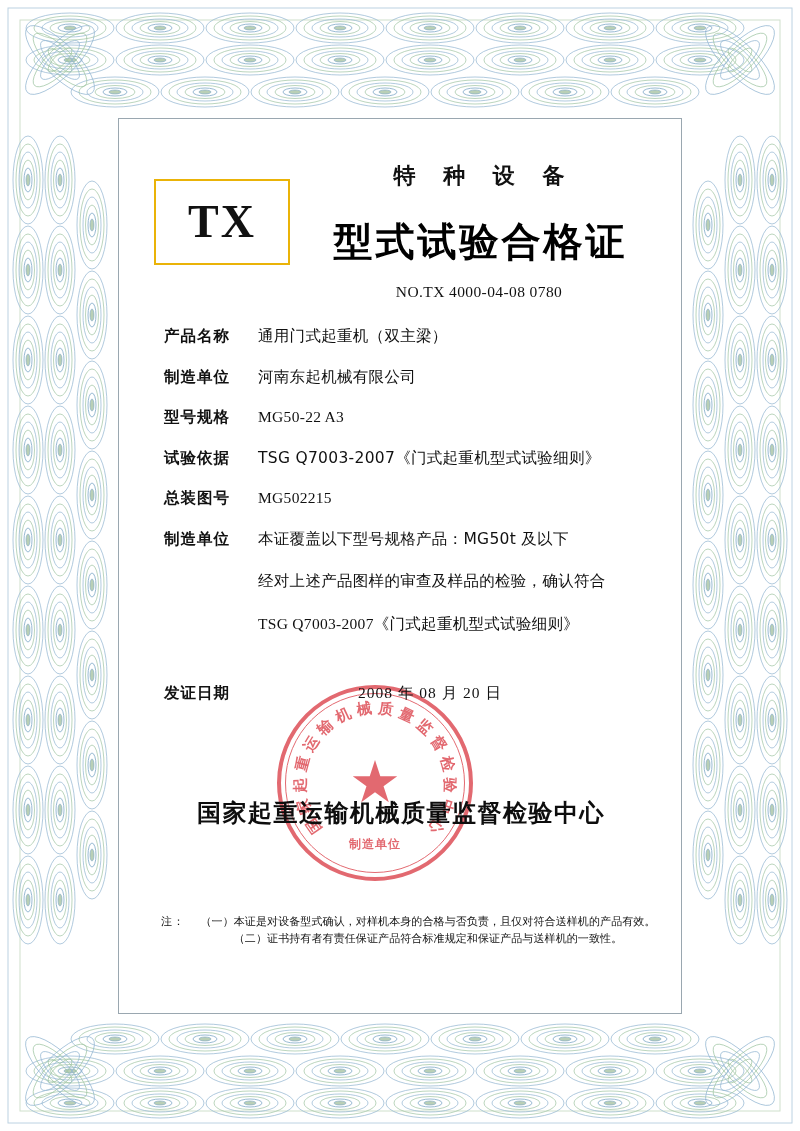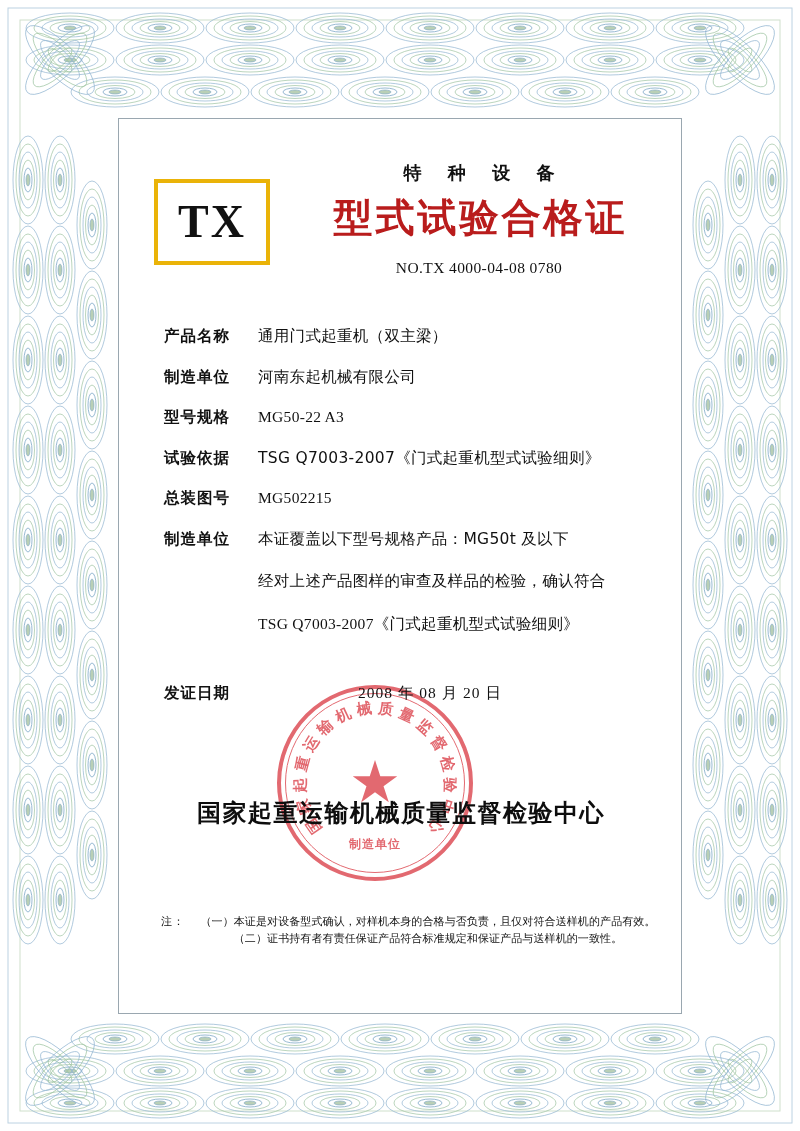--- a/index.html
+++ b/index.html
@@ -49,23 +49,23 @@
   #header {
     position: absolute;
     left: 0; top: 22px;
     width: 564px;
     height: 140px;
   }
   #tx-badge {
     position: absolute;
     left: 35px;
     top: 38px;
-    width: 116px;
+    width: 136px;
     height: 86px;
-    border: 4px solid #eab308;
+    border: 2px solid #eab308;
     box-sizing: border-box;
     display: flex;
     align-items: center;
     justify-content: center;
   }
   #tx-badge .tx-text {
     font-family: "Liberation Serif", "DejaVu Serif", serif;
     font-weight: bold;
     font-size: 46px;
     letter-spacing: 2px;
@@ -74,33 +74,33 @@
   }
   #header-titles {
     position: absolute;
     left: 160px;
     top: 20px;
     width: 400px;
     text-align: center;
   }
   #title-small {
     font-family: "DejaVu Sans", "Liberation Sans", sans-serif;
-    font-size: 18px;
+    font-size: 22px;
     letter-spacing: 10px;
     color: #111;
     font-weight: 600;
     text-indent: 10px;
   }
   #title-main {
-    margin-top: 6px;
+    margin-top: 24px;
     font-family: "DejaVu Sans", "Liberation Sans", sans-serif;
     font-size: 39px;
     font-weight: 700;
     letter-spacing: 3px;
-    color: #b91c1c;
+    color: #000000;
     text-indent: 3px;
   }
   #cert-number {
     margin-top: 14px;
     font-family: "Liberation Serif", "DejaVu Serif", serif;
     font-size: 15.5px;
     color: #111;
     letter-spacing: 0.4px;
   }
 

